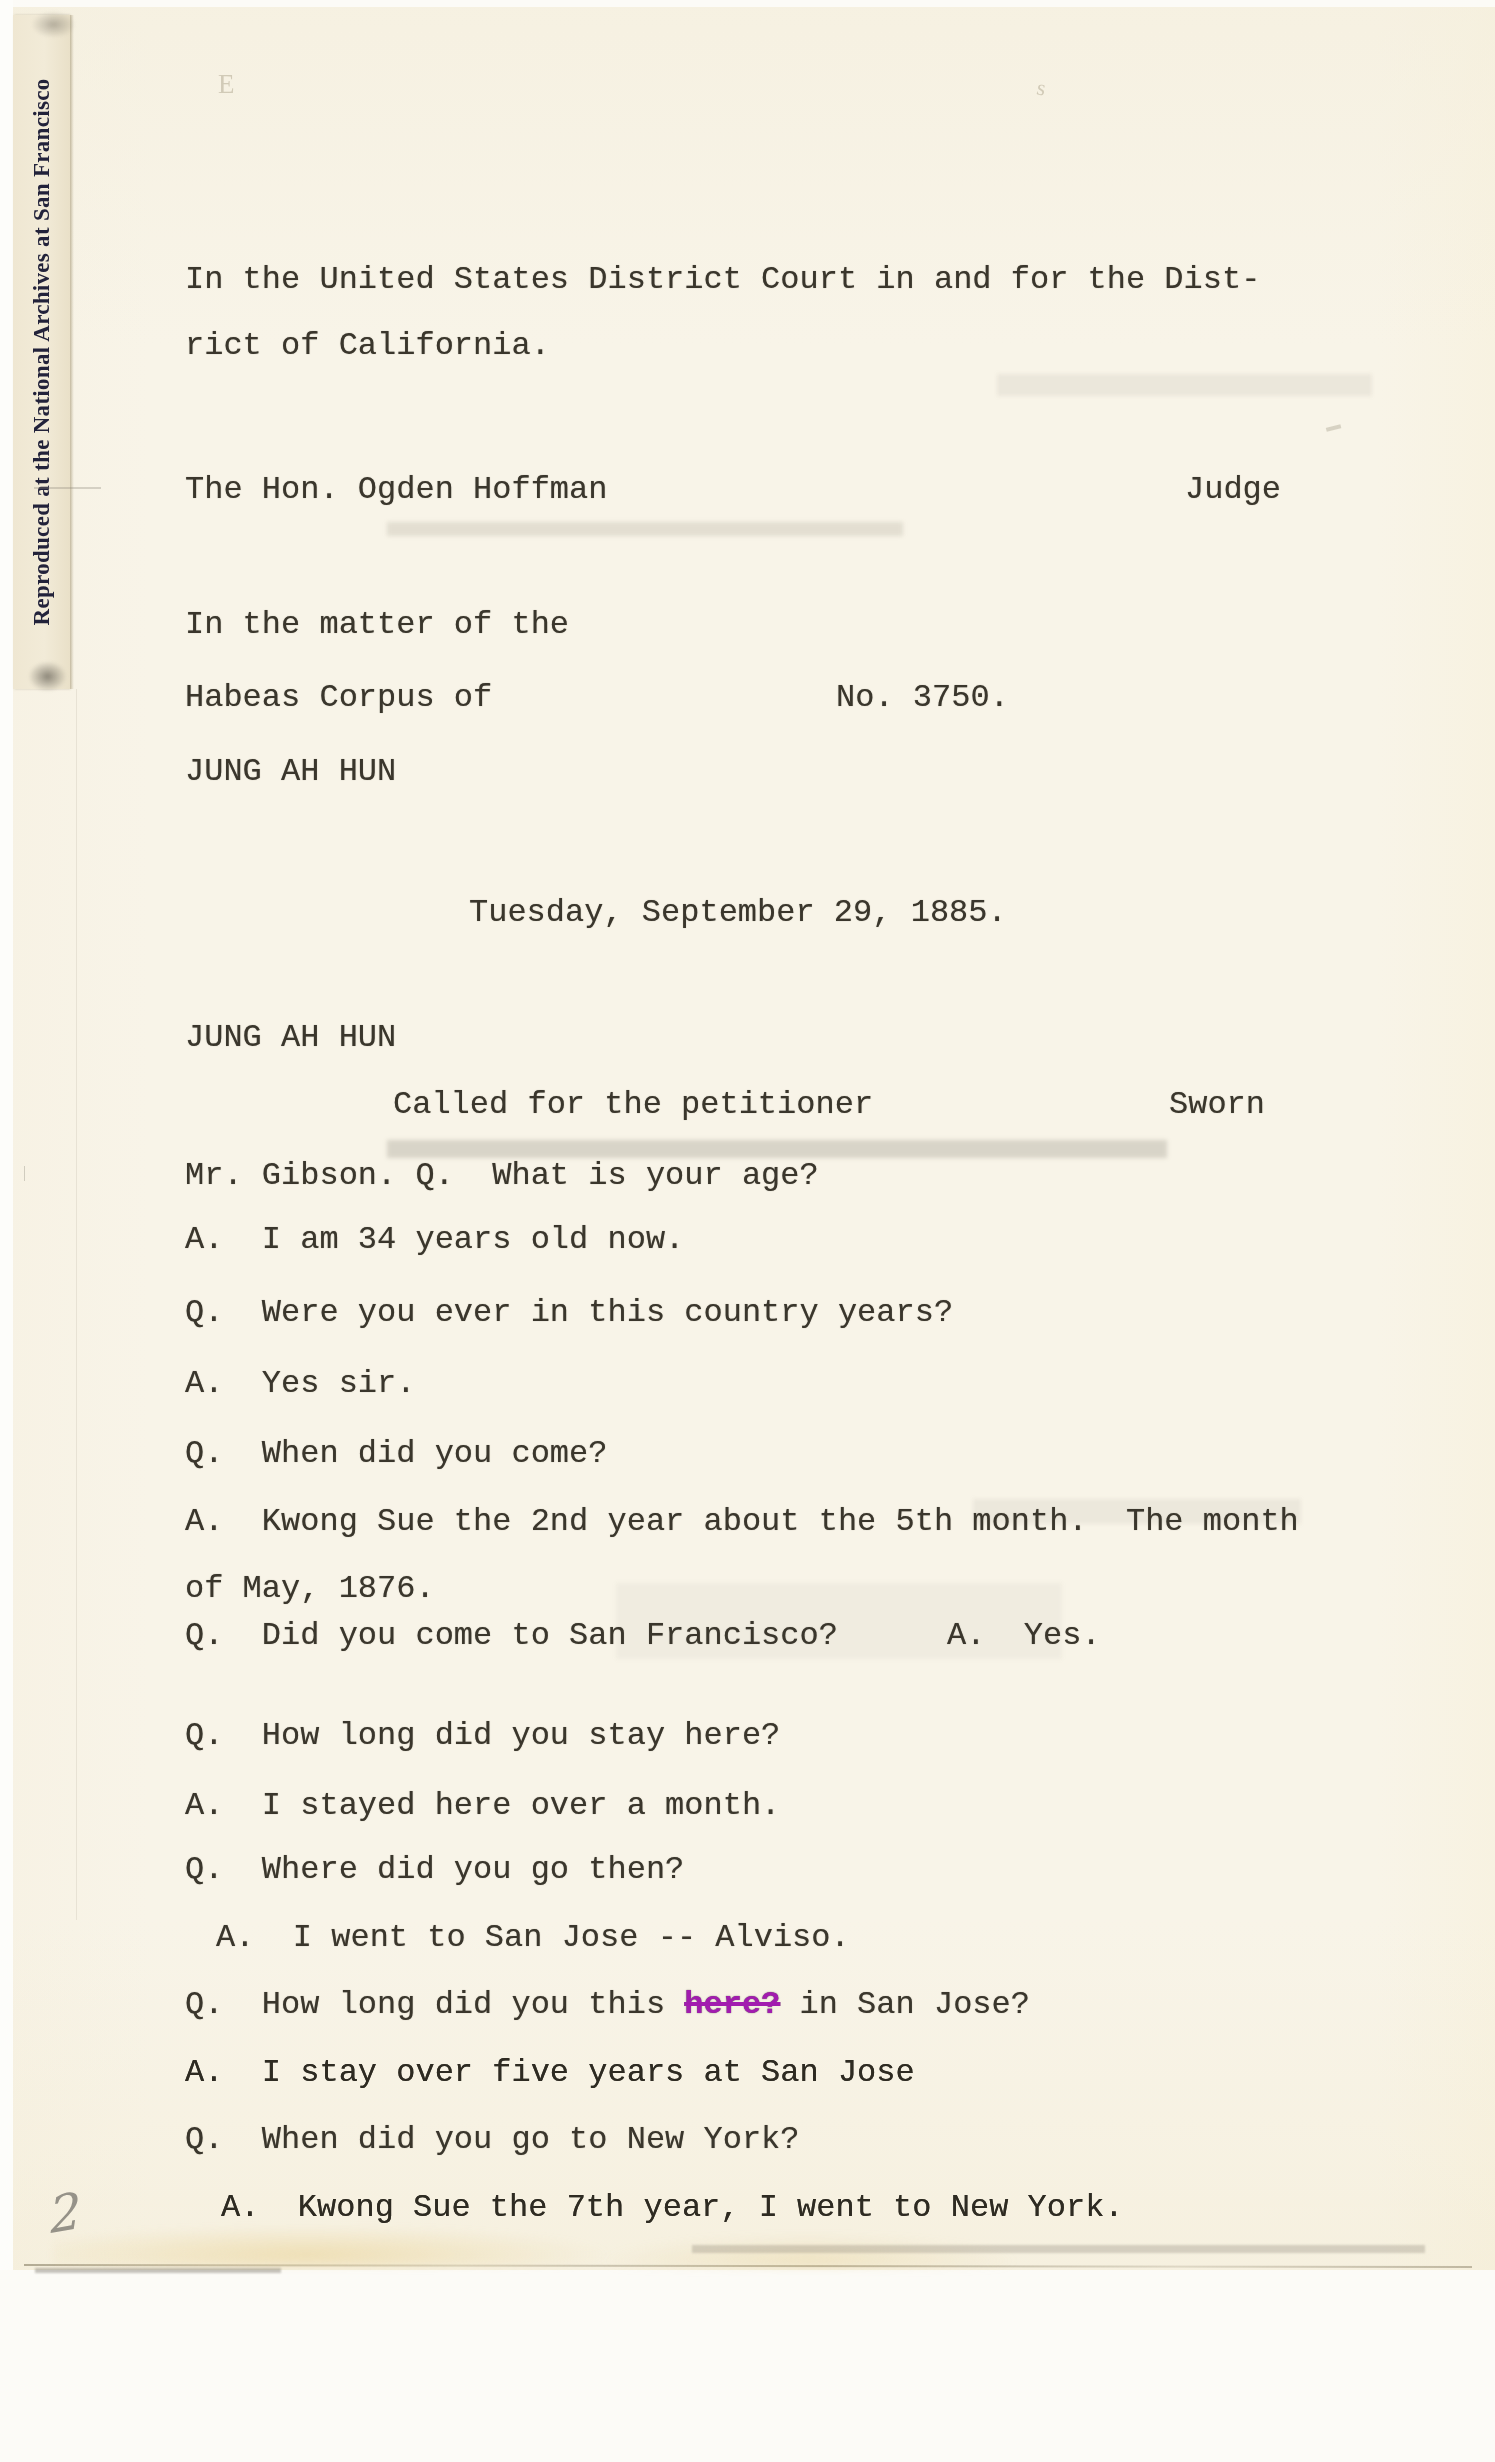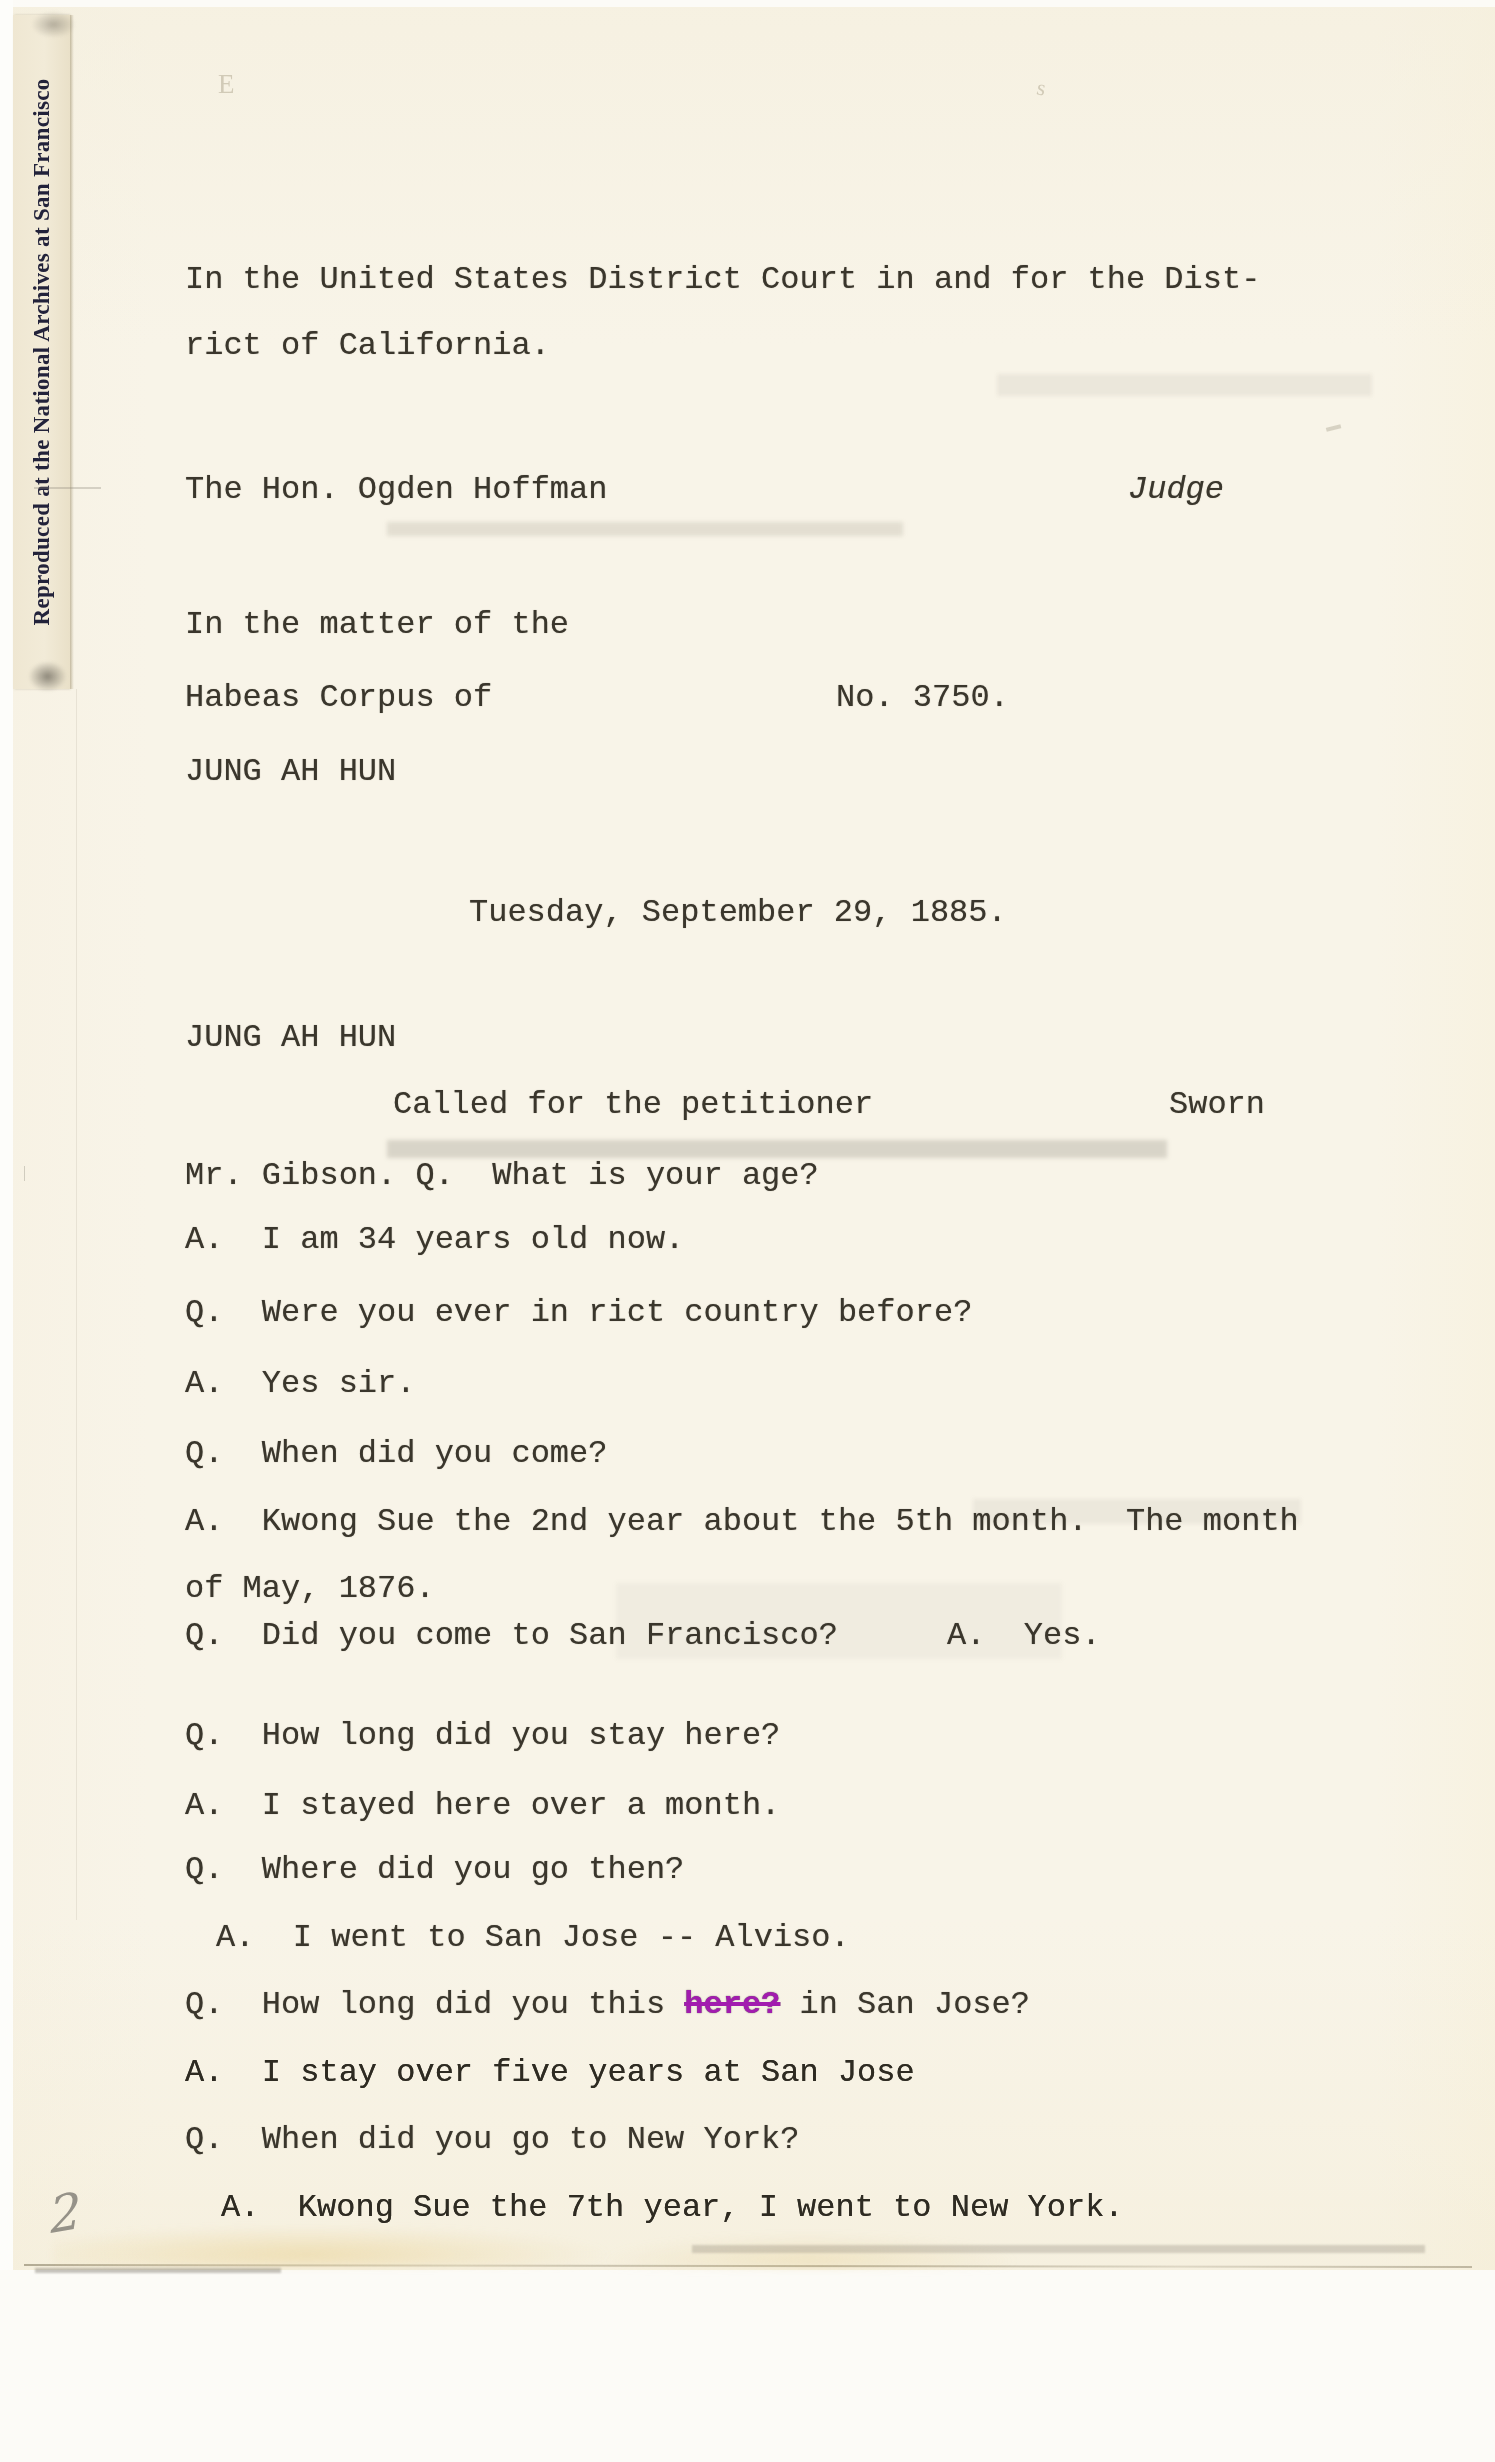--- a/index.html
+++ b/index.html
@@ -63,21 +63,21 @@
   }
   .line .seg{display:inline;}
   .rt{position:absolute;top:0;}
   .l1{top:264px;font-family:Liberation Mono, monospace;}  .l2{top:330px;}  .l3{top:474px;}  .l4{top:609px;}
   .l5{top:682px;} .l6{top:756px;} .l7{top:897px;left:469px;}
   .l8{top:1022px;} .l9{top:1089px;left:393px;} .l10{top:1160px;}
   .l11{top:1224px;}.l12{top:1297px;}.l13{top:1368px;}.l14{top:1438px;}
   .l15{top:1506px;}.l16{top:1573px;}.l17{top:1595px;margin-top:25px;}.l18{top:1720px;}
   .l19{top:1790px;}.l20{top:1854px;}.l21{top:1922px;margin-left:31px;}.l22{top:1989px;}
   .l23{top:2057px;}.l24{top:2124px;}.l25{top:2192px;margin-left:36px;}
-  .l3 .rt{left:943px;font-style:italic;} .l5 .rt{left:651px;} .l9 .rt{left:776px;} .l17 .rt{left:762px;}
+  .l3 .rt{left:1000px;} .l5 .rt{left:651px;} .l9 .rt{left:776px;} .l17 .rt{left:762px;}
   .dark-ink{color:#2e2b22;text-shadow:0 0 0.6px rgba(40,38,30,.85);}
   .struck{
     font-weight:bold;color:#a21caf;
     text-decoration:line-through;
     text-decoration-thickness:4.1px;
     text-shadow:0 0 1.2px rgba(30,28,22,.8);
   }
 
   
   .smudge{position:absolute;filter:blur(2.3px);pointer-events:none;}
@@ -143,21 +143,21 @@
   <div class="line l2">rict of California.</div>
   <div class="line l3"><span class="seg">The Hon. Ogden Hoffman</span><span class="seg rt">Judge</span></div>
   <div class="line l4">In the matter of the</div>
   <div class="line l5"><span class="seg">Habeas Corpus of</span><span class="seg rt">No. 3750.</span></div>
   <div class="line l6">JUNG AH HUN</div>
   <div class="line l7">Tuesday, September 29, 1885.</div>
   <div class="line l8">JUNG AH HUN</div>
   <div class="line l9"><span class="seg">Called for the petitioner</span><span class="seg rt">Sworn</span></div>
   <div class="line l10">Mr. Gibson. Q.  What is your age?</div>
   <div class="line l11">A.  I am 34 years old now.</div>
-  <div class="line l12">Q.  Were you ever in rict country before?</div>
+  <div class="line l12">Q.  Were you ever in this country years?</div>
   <div class="line l13">A.  Yes sir.</div>
   <div class="line l14">Q.  When did you come?</div>
   <div class="line l15">A.  Kwong Sue the 2nd year about the 5th month.  The month</div>
   <div class="line l16">of May, 1876.</div>
   <div class="line l17"><span class="seg">Q.  Did you come to San Francisco?</span><span class="seg rt">A.  Yes.</span></div>
   <div class="line l18">Q.  How long did you stay here?</div>
   <div class="line l19">A.  I stayed here over a month.</div>
   <div class="line l20">Q.  Where did you go then?</div>
   <div class="line l21">A.  I went to San Jose -- Alviso.</div>
   <div class="line l22"><span class="seg">Q.  How long did you this </span><span class="seg struck">here?</span><span class="seg"> in San Jose?</span></div>

